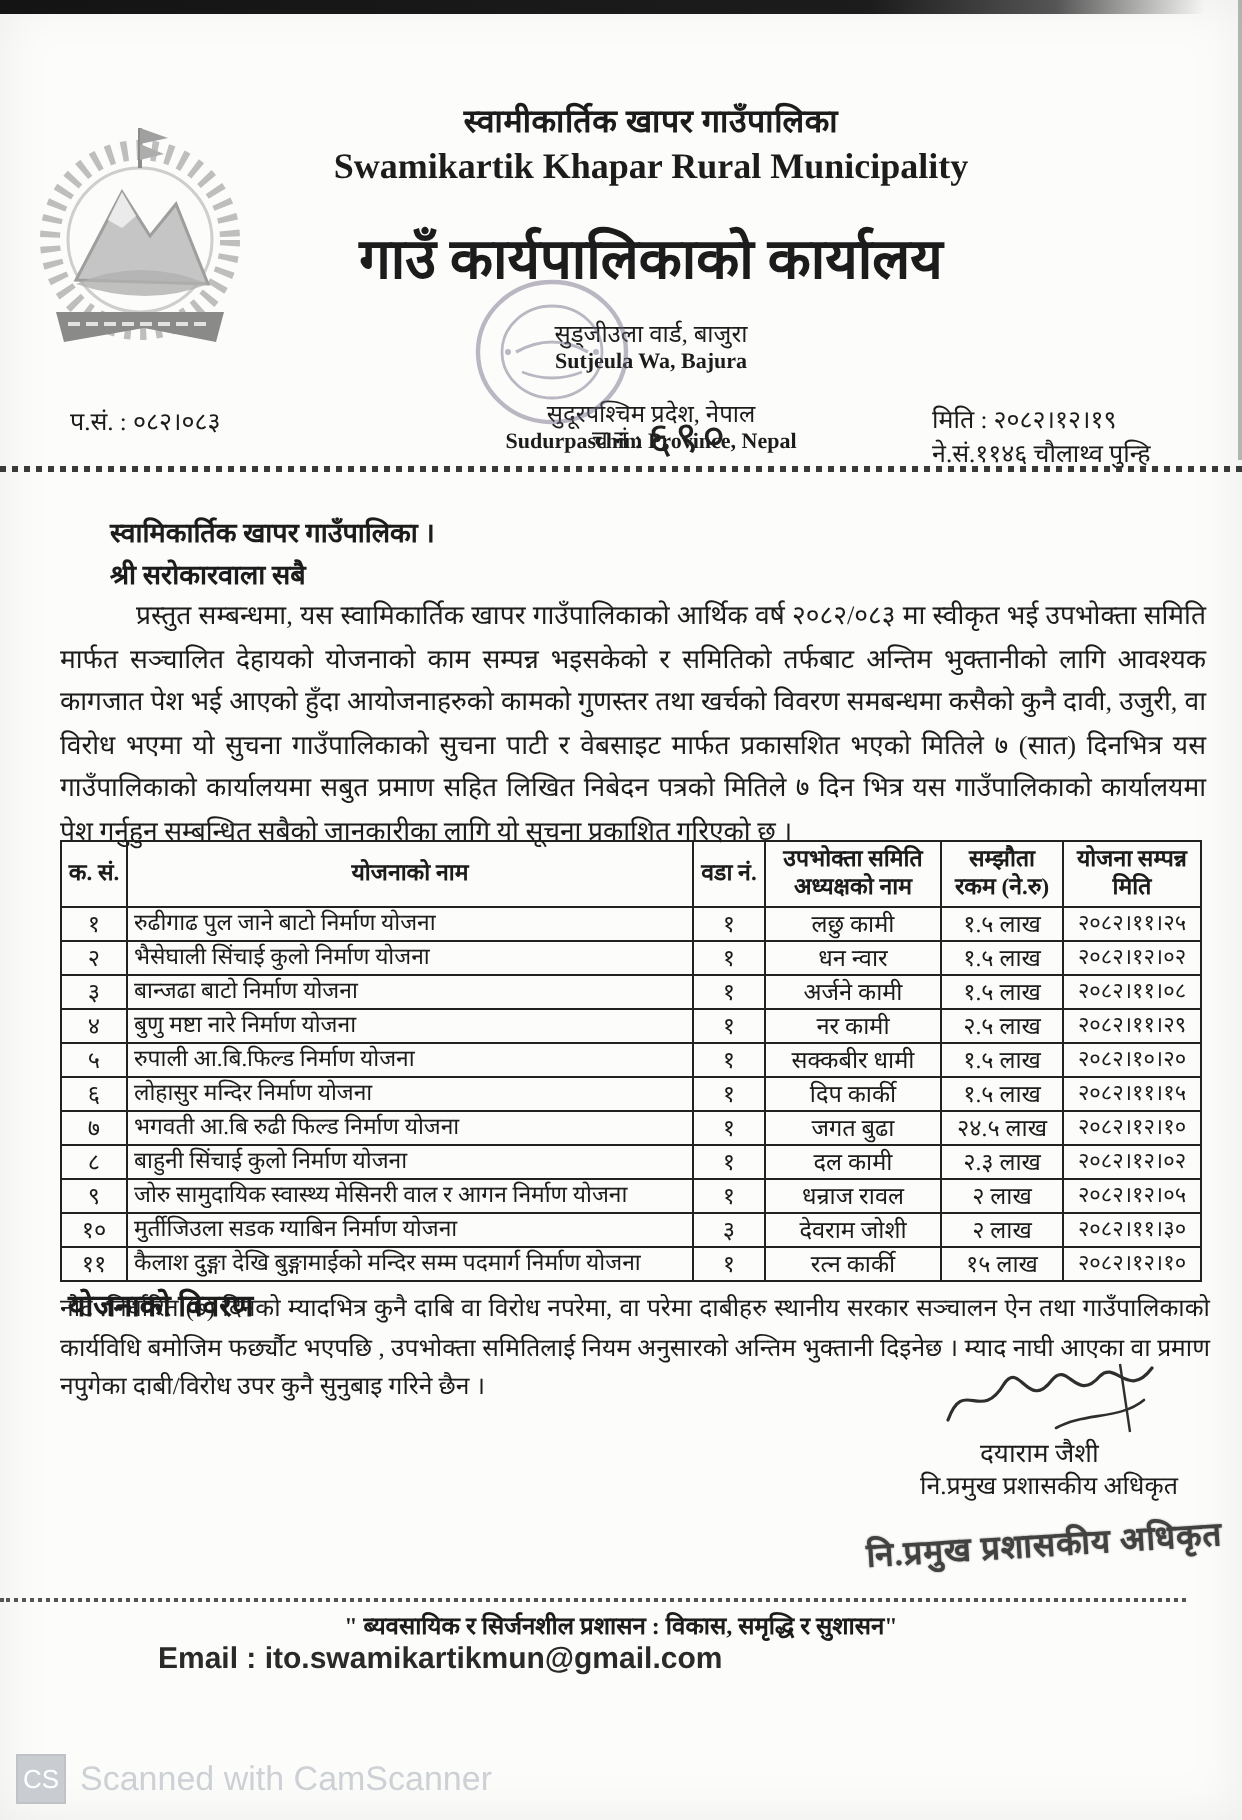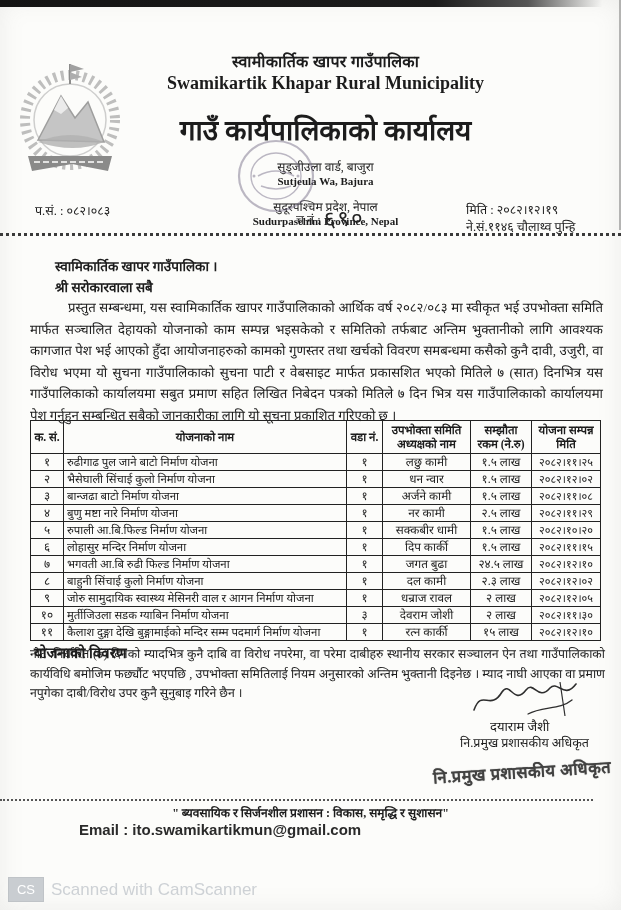--- a/index.html
+++ b/index.html
@@ -68,21 +68,21 @@
   
   .slogan{position:absolute;left:0;right:0;top:804px;text-align:center;font-size:12px;font-weight:bold;}
   .contact-email{position:absolute;left:45px;top:821px;font-size:15px;font-weight:bold;
     font-family:"Liberation Sans",sans-serif;color:#2a2a2a;margin-left:34px;}
   .contact-web{position:absolute;left:413px;top:821px;font-size:11px;font-weight:bold;
     font-family:"Liberation Sans",sans-serif;color:#2a2a2a;}
 
   
   .cam-wm{position:absolute;left:8px;top:877px;display:flex;align-items:center;gap:7px;
     font-family:"Liberation Sans",sans-serif;}
-  .cam-badge{width:36px;height:25px;background:#c9cdd1;border-radius:0;color:#fff;
+  .cam-badge{width:25px;height:25px;background:#c9cdd1;border-radius:0;color:#fff;
     font-size:13px;font-weight:normal;display:flex;align-items:center;justify-content:center;
     border:1px solid #bfc3c7;}
   .cam-text{color:#cdd1d5;font-size:17px;}
 </style>
 </head>
 <body>
 
 <div class="page">
   <div class="top-scan-bar"></div>
   <div class="right-scan-edge"></div>

